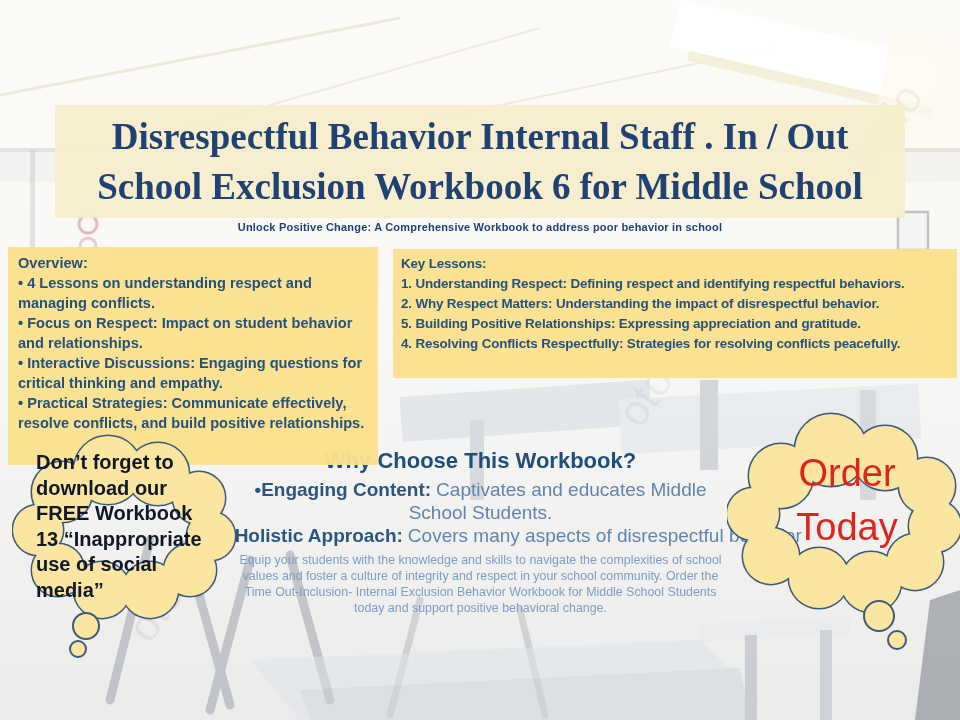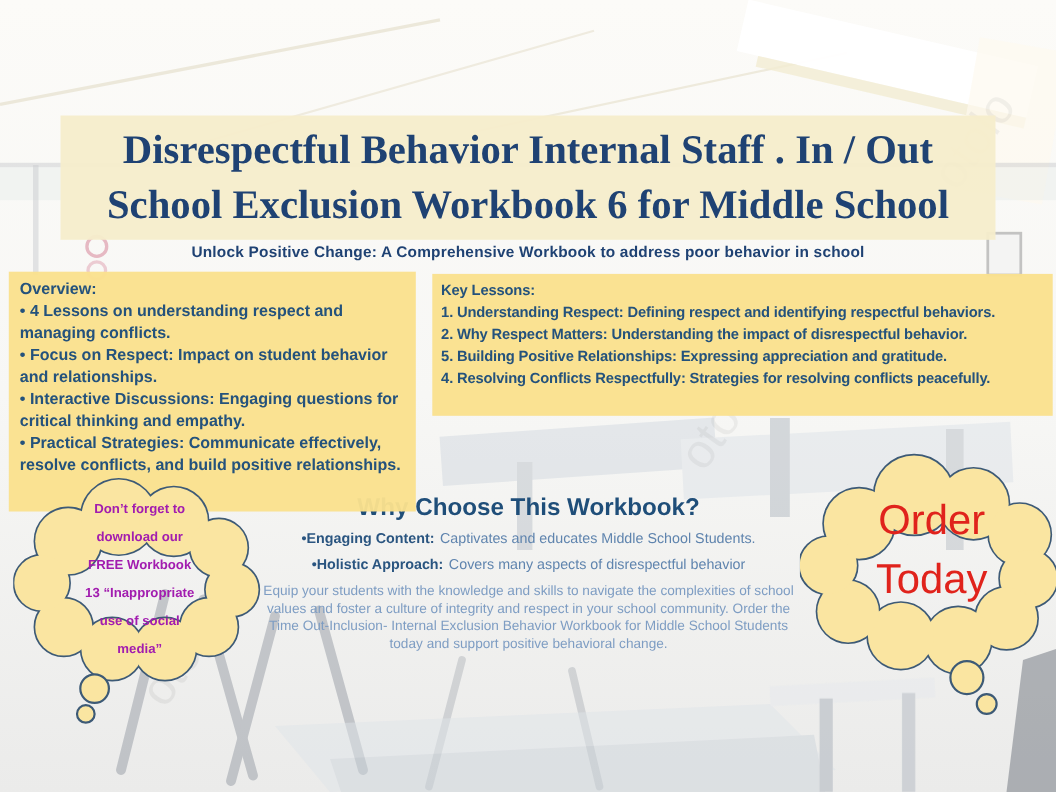--- a/index.html
+++ b/index.html
@@ -11,44 +11,44 @@
   .bg{left:0;top:0;width:960px;height:720px;z-index:0;}
 
   
   .title-banner{left:55px;top:105px;width:850px;height:113px;z-index:5;
     background:rgba(245,237,203,0.95);display:flex;flex-direction:column;
     justify-content:center;align-items:center;}
   .title-line{font-family:"Liberation Serif",serif;font-weight:bold;
     font-size:37px;line-height:50px;color:#1F4273;white-space:nowrap;}
 
   .subtitle{left:0;top:221px;width:960px;text-align:center;z-index:5;
-    font-size:14px;font-weight:bold;color:#1F4273;letter-spacing:0.2px;}
+    font-size:11px;font-weight:bold;color:#1F4273;letter-spacing:0.2px;}
 
   
   .ybox{background:rgba(250,225,142,0.96);color:#24527C;font-weight:bold;z-index:5;}
   .overview-box{left:8px;top:247px;width:370px;height:218px;padding:6px 8px 0 10px;
     font-size:14.6px;line-height:20px;box-sizing:border-box;}
   .lessons-box{left:393px;top:249px;width:564px;height:129px;padding:5px 16px 0 8px;
     font-size:13.4px;line-height:20px;letter-spacing:-0.15px;box-sizing:border-box;}
   .lessons-box .row{white-space:nowrap;}
 
   
   .why{left:228px;top:448px;width:505px;z-index:4;text-align:center;color:#5F84AE;}
   .why-h{font-size:22px;font-weight:bold;color:#1F4E79;margin-bottom:4px;}
-  .why-line{font-size:13px;line-height:23px;}
+  .why-line{font-size:19px;line-height:23px;}
   .why-line .wb{font-weight:bold;color:#2A5580;margin-right:5px;}
   .nowrap{white-space:nowrap;}
   .closing{margin-top:5px;font-size:12.4px;line-height:16px;color:#7E9DC3;
     padding:0 8px;}
 
   
   .bubble{z-index:30;}
   .bubble svg{position:absolute;left:0;top:0;}
-  .bubble-text{position:absolute;left:24px;top:22px;width:182px;text-align:center;
-    color:#a21caf;font-weight:bold;font-size:12px;line-height:25.5px;}
+  .bubble-text{position:absolute;left:24px;top:22px;width:182px;text-align:left;
+    color:#0f172a;font-weight:bold;font-size:20px;line-height:25.5px;}
   .order-text{position:absolute;left:20px;top:36px;width:200px;text-align:center;
     color:#E0231C;font-weight:normal;font-size:38px;line-height:54px;}
 </style>
 </head>
 <body>
 
 <div class="slide">
 
   <div class="abs bg">
     <svg width="960" height="720" viewBox="0 0 960 720">

